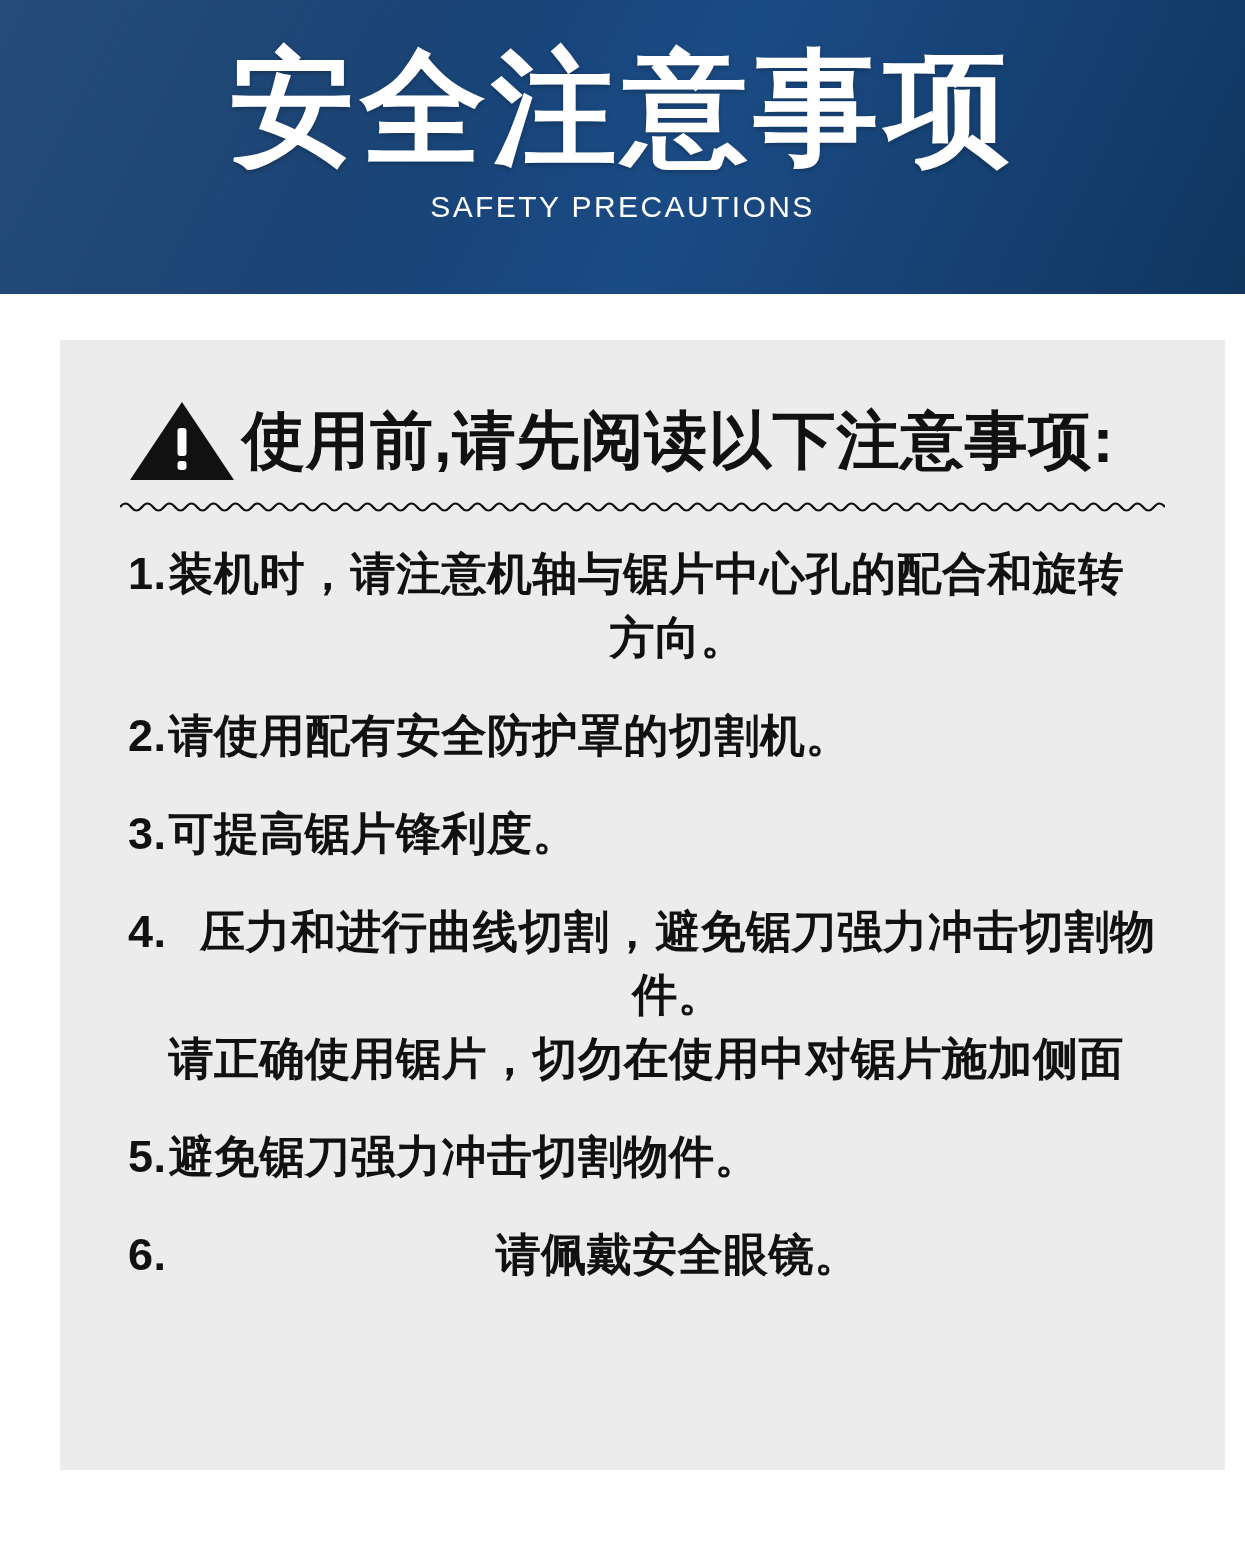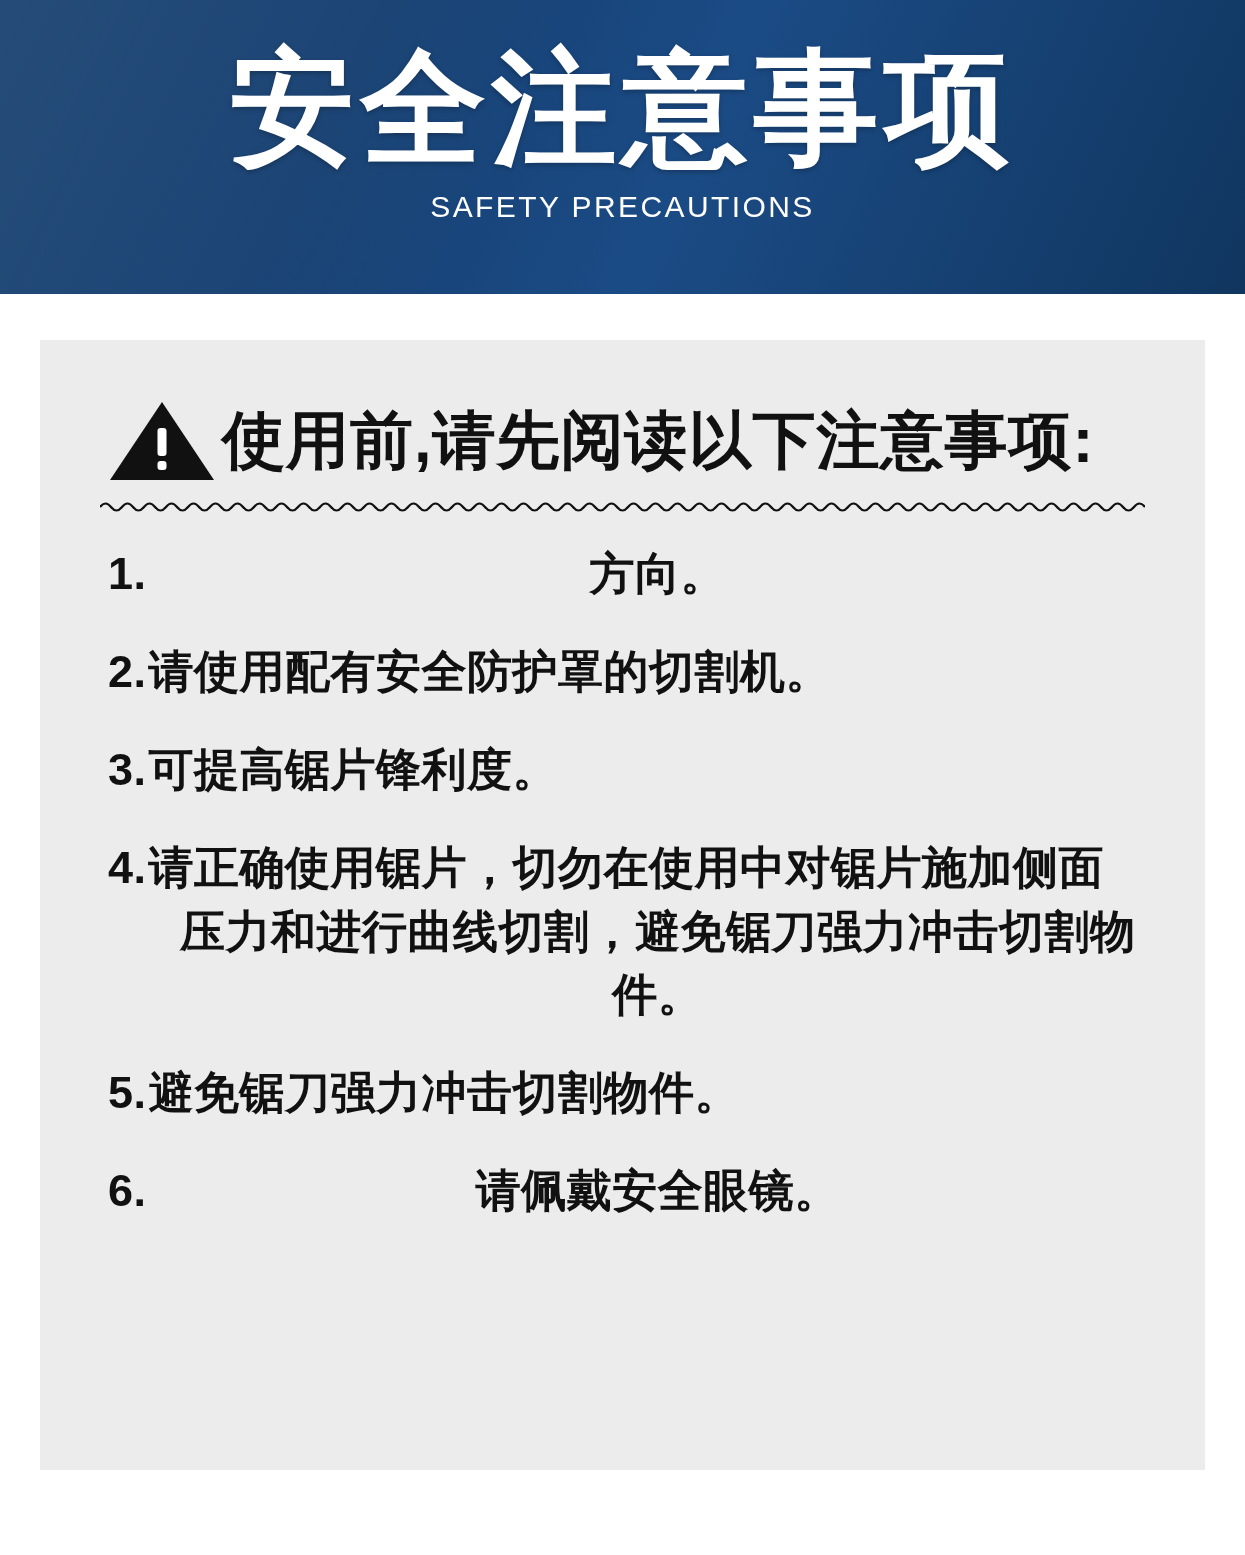--- a/index.html
+++ b/index.html
@@ -52,21 +52,21 @@
     color: #ffffff;
     font-size: 30px;
     font-weight: 400;
     letter-spacing: 2.4px;
     margin-top: 12px;
   }
 
   
   .panel {
     position: relative;
-    margin: 46px 40px 0 40px;
+    margin: 46px 40px 0 60px;
     width: 1165px;
     height: 1130px;
     background: #ececec;
     box-sizing: border-box;
     padding: 58px 60px 8px 60px;
   }
 
   .lead {
     display: flex;
     align-items: center;
@@ -149,40 +149,41 @@
   <div class="divider">
     <svg width="1045" height="14" viewBox="0 0 1045 14" preserveAspectRatio="none" aria-hidden="true">
       <path d="M0,7 Q5.5,0 11,7 T22,7 T33,7 T44,7 T55,7 T66,7 T77,7 T88,7 T99,7 T110,7 T121,7 T132,7 T143,7 T154,7 T165,7 T176,7 T187,7 T198,7 T209,7 T220,7 T231,7 T242,7 T253,7 T264,7 T275,7 T286,7 T297,7 T308,7 T319,7 T330,7 T341,7 T352,7 T363,7 T374,7 T385,7 T396,7 T407,7 T418,7 T429,7 T440,7 T451,7 T462,7 T473,7 T484,7 T495,7 T506,7 T517,7 T528,7 T539,7 T550,7 T561,7 T572,7 T583,7 T594,7 T605,7 T616,7 T627,7 T638,7 T649,7 T660,7 T671,7 T682,7 T693,7 T704,7 T715,7 T726,7 T737,7 T748,7 T759,7 T770,7 T781,7 T792,7 T803,7 T814,7 T825,7 T836,7 T847,7 T858,7 T869,7 T880,7 T891,7 T902,7 T913,7 T924,7 T935,7 T946,7 T957,7 T968,7 T979,7 T990,7 T1001,7 T1012,7 T1023,7 T1034,7 T1045,7" fill="none" stroke="#111111" stroke-width="2.2"></path>
     </svg>
   </div>
 
   <ul class="list">
     <li>
       <span class="num">1.</span>
       <span class="txt">
+        <span class="ln">装机时，请注意机轴与锯片中心孔的配合和旋转</span>
         <span class="ln indent">方向。</span>
       </span>
     </li>
     <li>
       <span class="num">2.</span>
       <span class="txt">
         <span class="ln">请使用配有安全防护罩的切割机。</span>
       </span>
     </li>
     <li>
       <span class="num">3.</span>
       <span class="txt">
         <span class="ln">可提高锯片锋利度。</span>
       </span>
     </li>
     <li>
       <span class="num">4.</span>
       <span class="txt">
+        <span class="ln indent">压力和进行曲线切割，避免锯刀强力冲击切割物件。</span>
         <span class="ln">请正确使用锯片，切勿在使用中对锯片施加侧面</span>
-        <span class="ln indent">压力和进行曲线切割，避免锯刀强力冲击切割物件。</span>
       </span>
     </li>
     <li>
       <span class="num">5.</span>
       <span class="txt">
         <span class="ln">避免锯刀强力冲击切割物件。</span>
       </span>
     </li>
     <li>
       <span class="num">6.</span>

